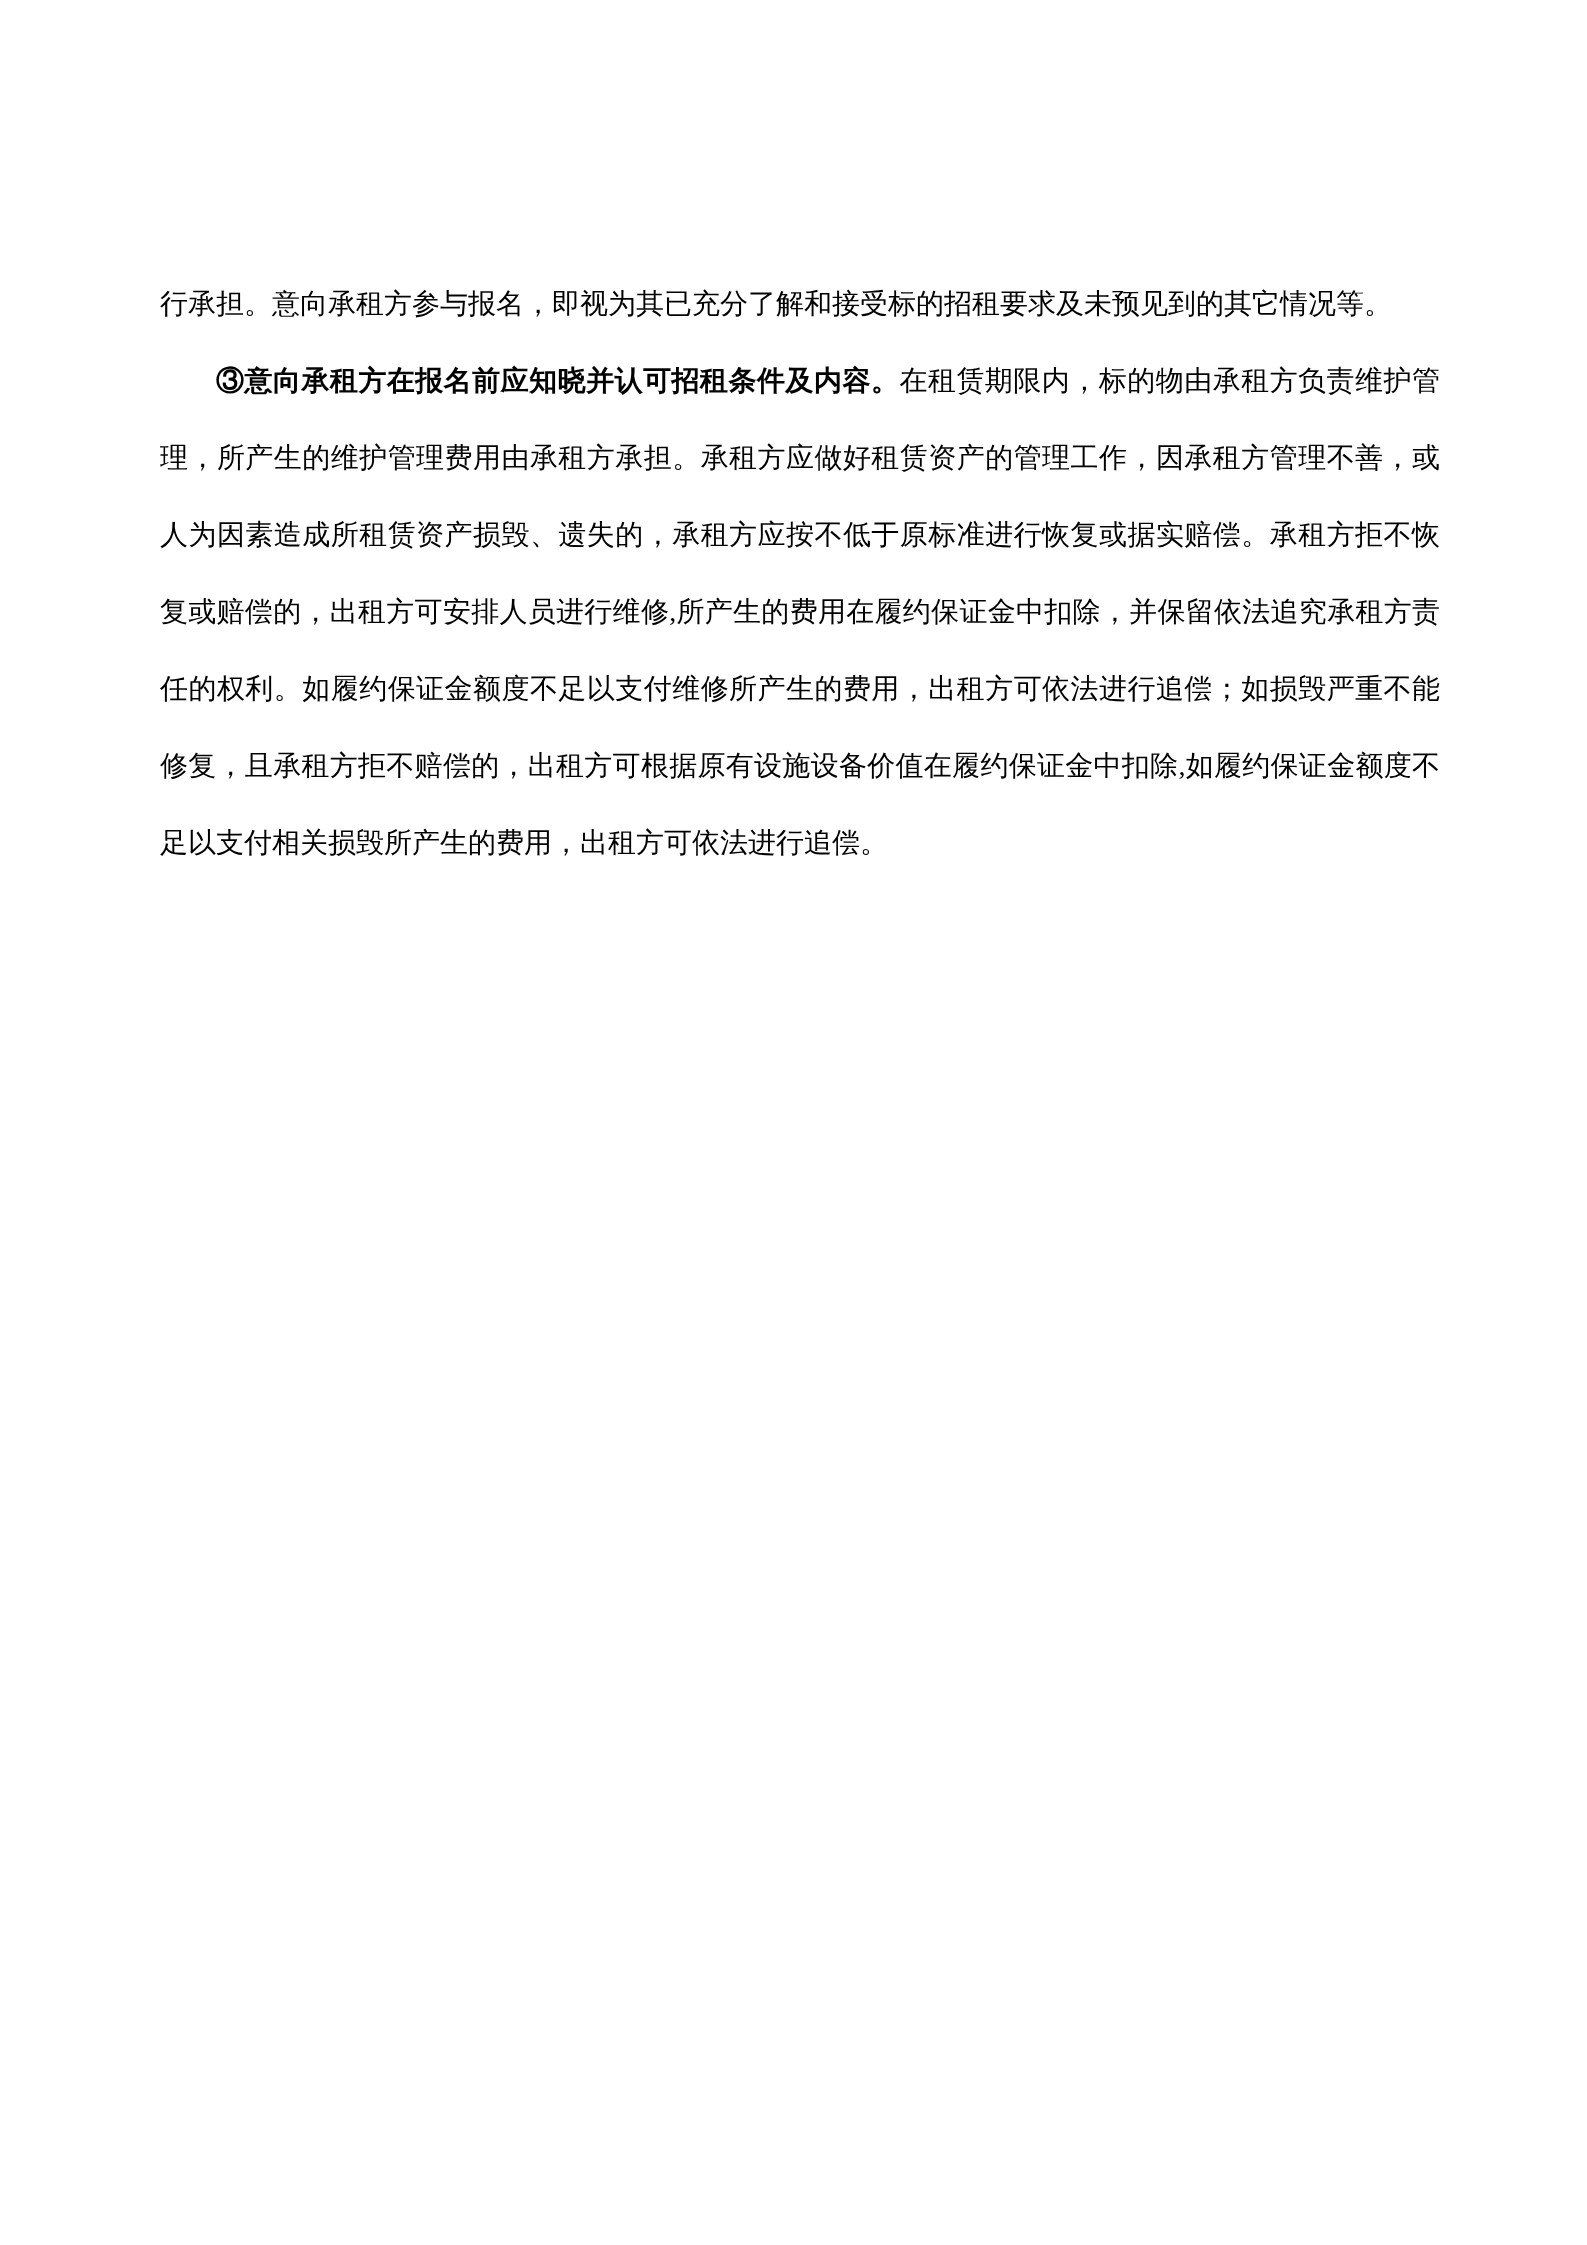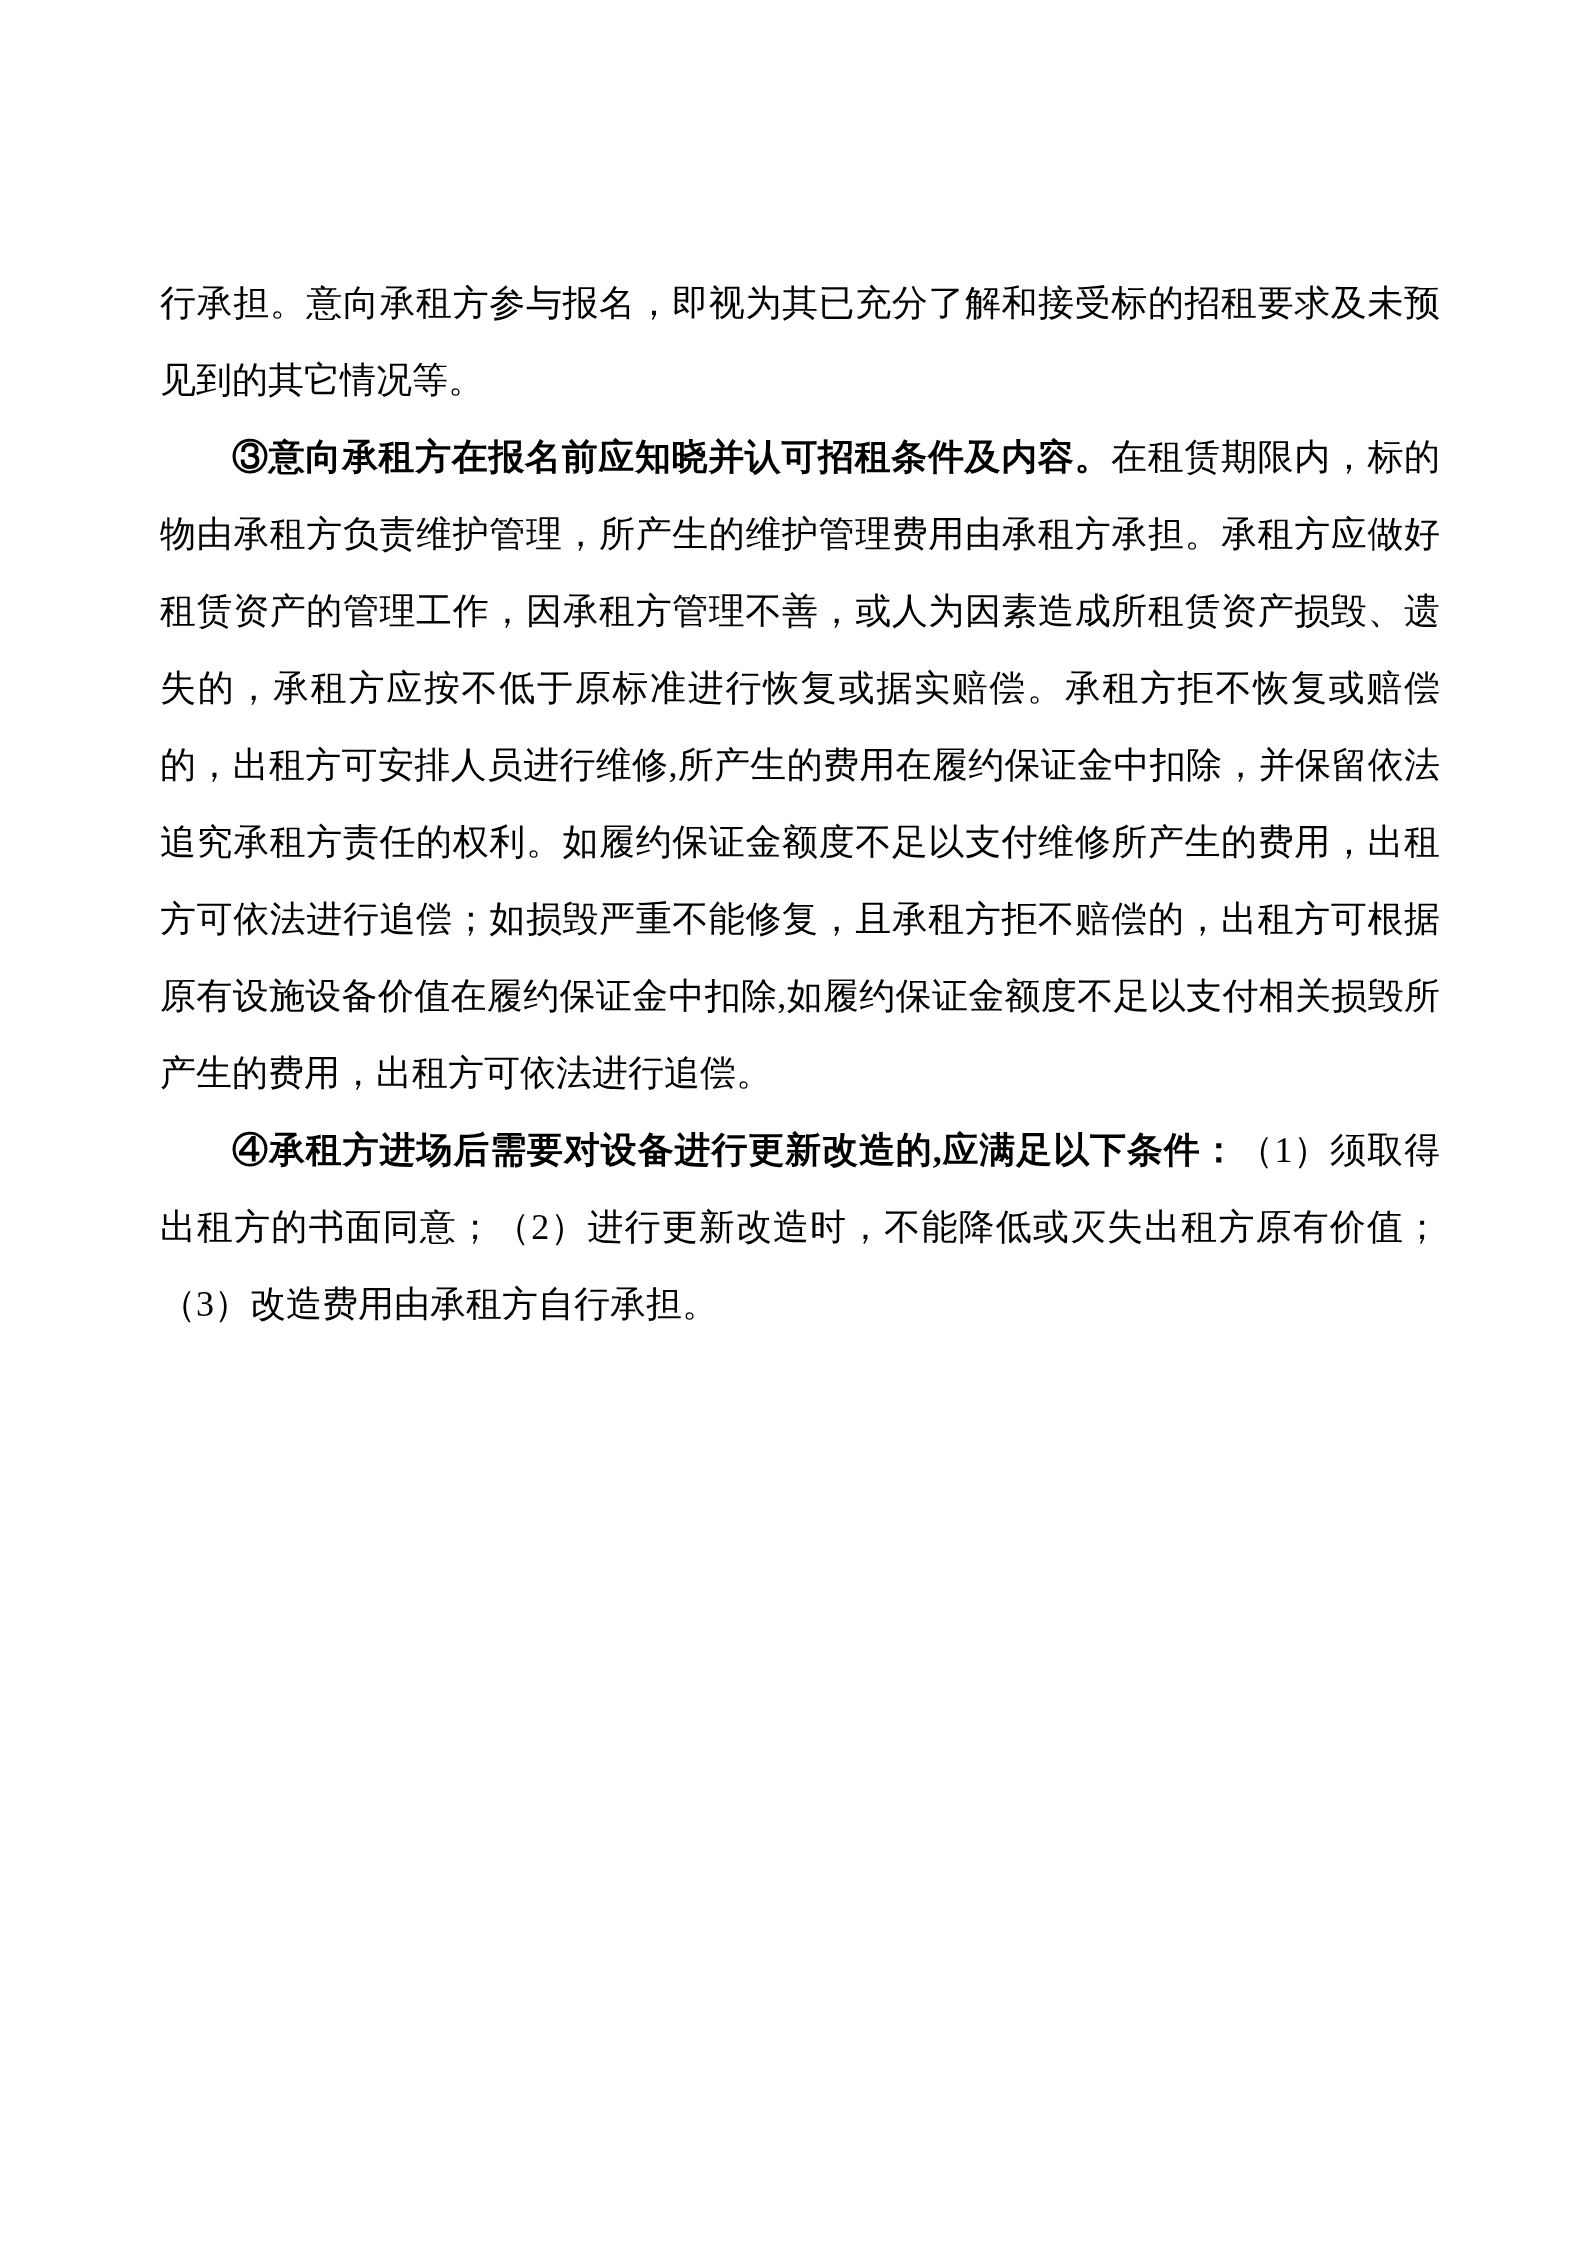--- a/index.html
+++ b/index.html
@@ -17,21 +17,21 @@
     position: absolute;
     inset: 0;
     background: #ffffff;
   }
   .doc-body {
     position: absolute;
     left: 160px;
     top: 265px;
     width: 1280px;
     font-family: "Liberation Serif", "DejaVu Serif", serif;
-    font-size: 36px;
+    font-size: 28px;
     line-height: 77px;
     color: #000000;
     text-align: justify;
     text-justify: inter-ideograph;
   }
   .para {
     margin: 0;
     padding: 0;
   }
   .para.indent {
@@ -44,15 +44,14 @@
     font-weight: bold;
   }
 </style>
 </head>
 <body>
 
 <div class="page">
   <div class="doc-body">
       <p class="para"><span class="seg">行承担。意向承租方参与报名，即视为其已充分了解和接受标的招租要求及未预见到的其它情况等。</span></p>
       <p class="para indent"><span class="seg bold">③意向承租方在报名前应知晓并认可招租条件及内容。</span><span class="seg">在租赁期限内，标的物由承租方负责维护管理，所产生的维护管理费用由承租方承担。承租方应做好租赁资产的管理工作，因承租方管理不善，或人为因素造成所租赁资产损毁、遗失的，承租方应按不低于原标准进行恢复或据实赔偿。承租方拒不恢复或赔偿的，出租方可安排人员进行维修,所产生的费用在履约保证金中扣除，并保留依法追究承租方责任的权利。如履约保证金额度不足以支付维修所产生的费用，出租方可依法进行追偿；如损毁严重不能修复，且承租方拒不赔偿的，出租方可根据原有设施设备价值在履约保证金中扣除,如履约保证金额度不足以支付相关损毁所产生的费用，出租方可依法进行追偿。</span></p>
-      <p class="para indent"><span class="seg bold">④承租方进场后需要对设备进行更新改造的,应满足以下条件：</span><span class="seg">（1）须取得出租方的书面同意；（2）进行更新改造时，不能降低或灭失出租方原有价值；（3）改造费用由承租方自行承担。</span></p>
     </div>
 </div>
 
 </body></html>

